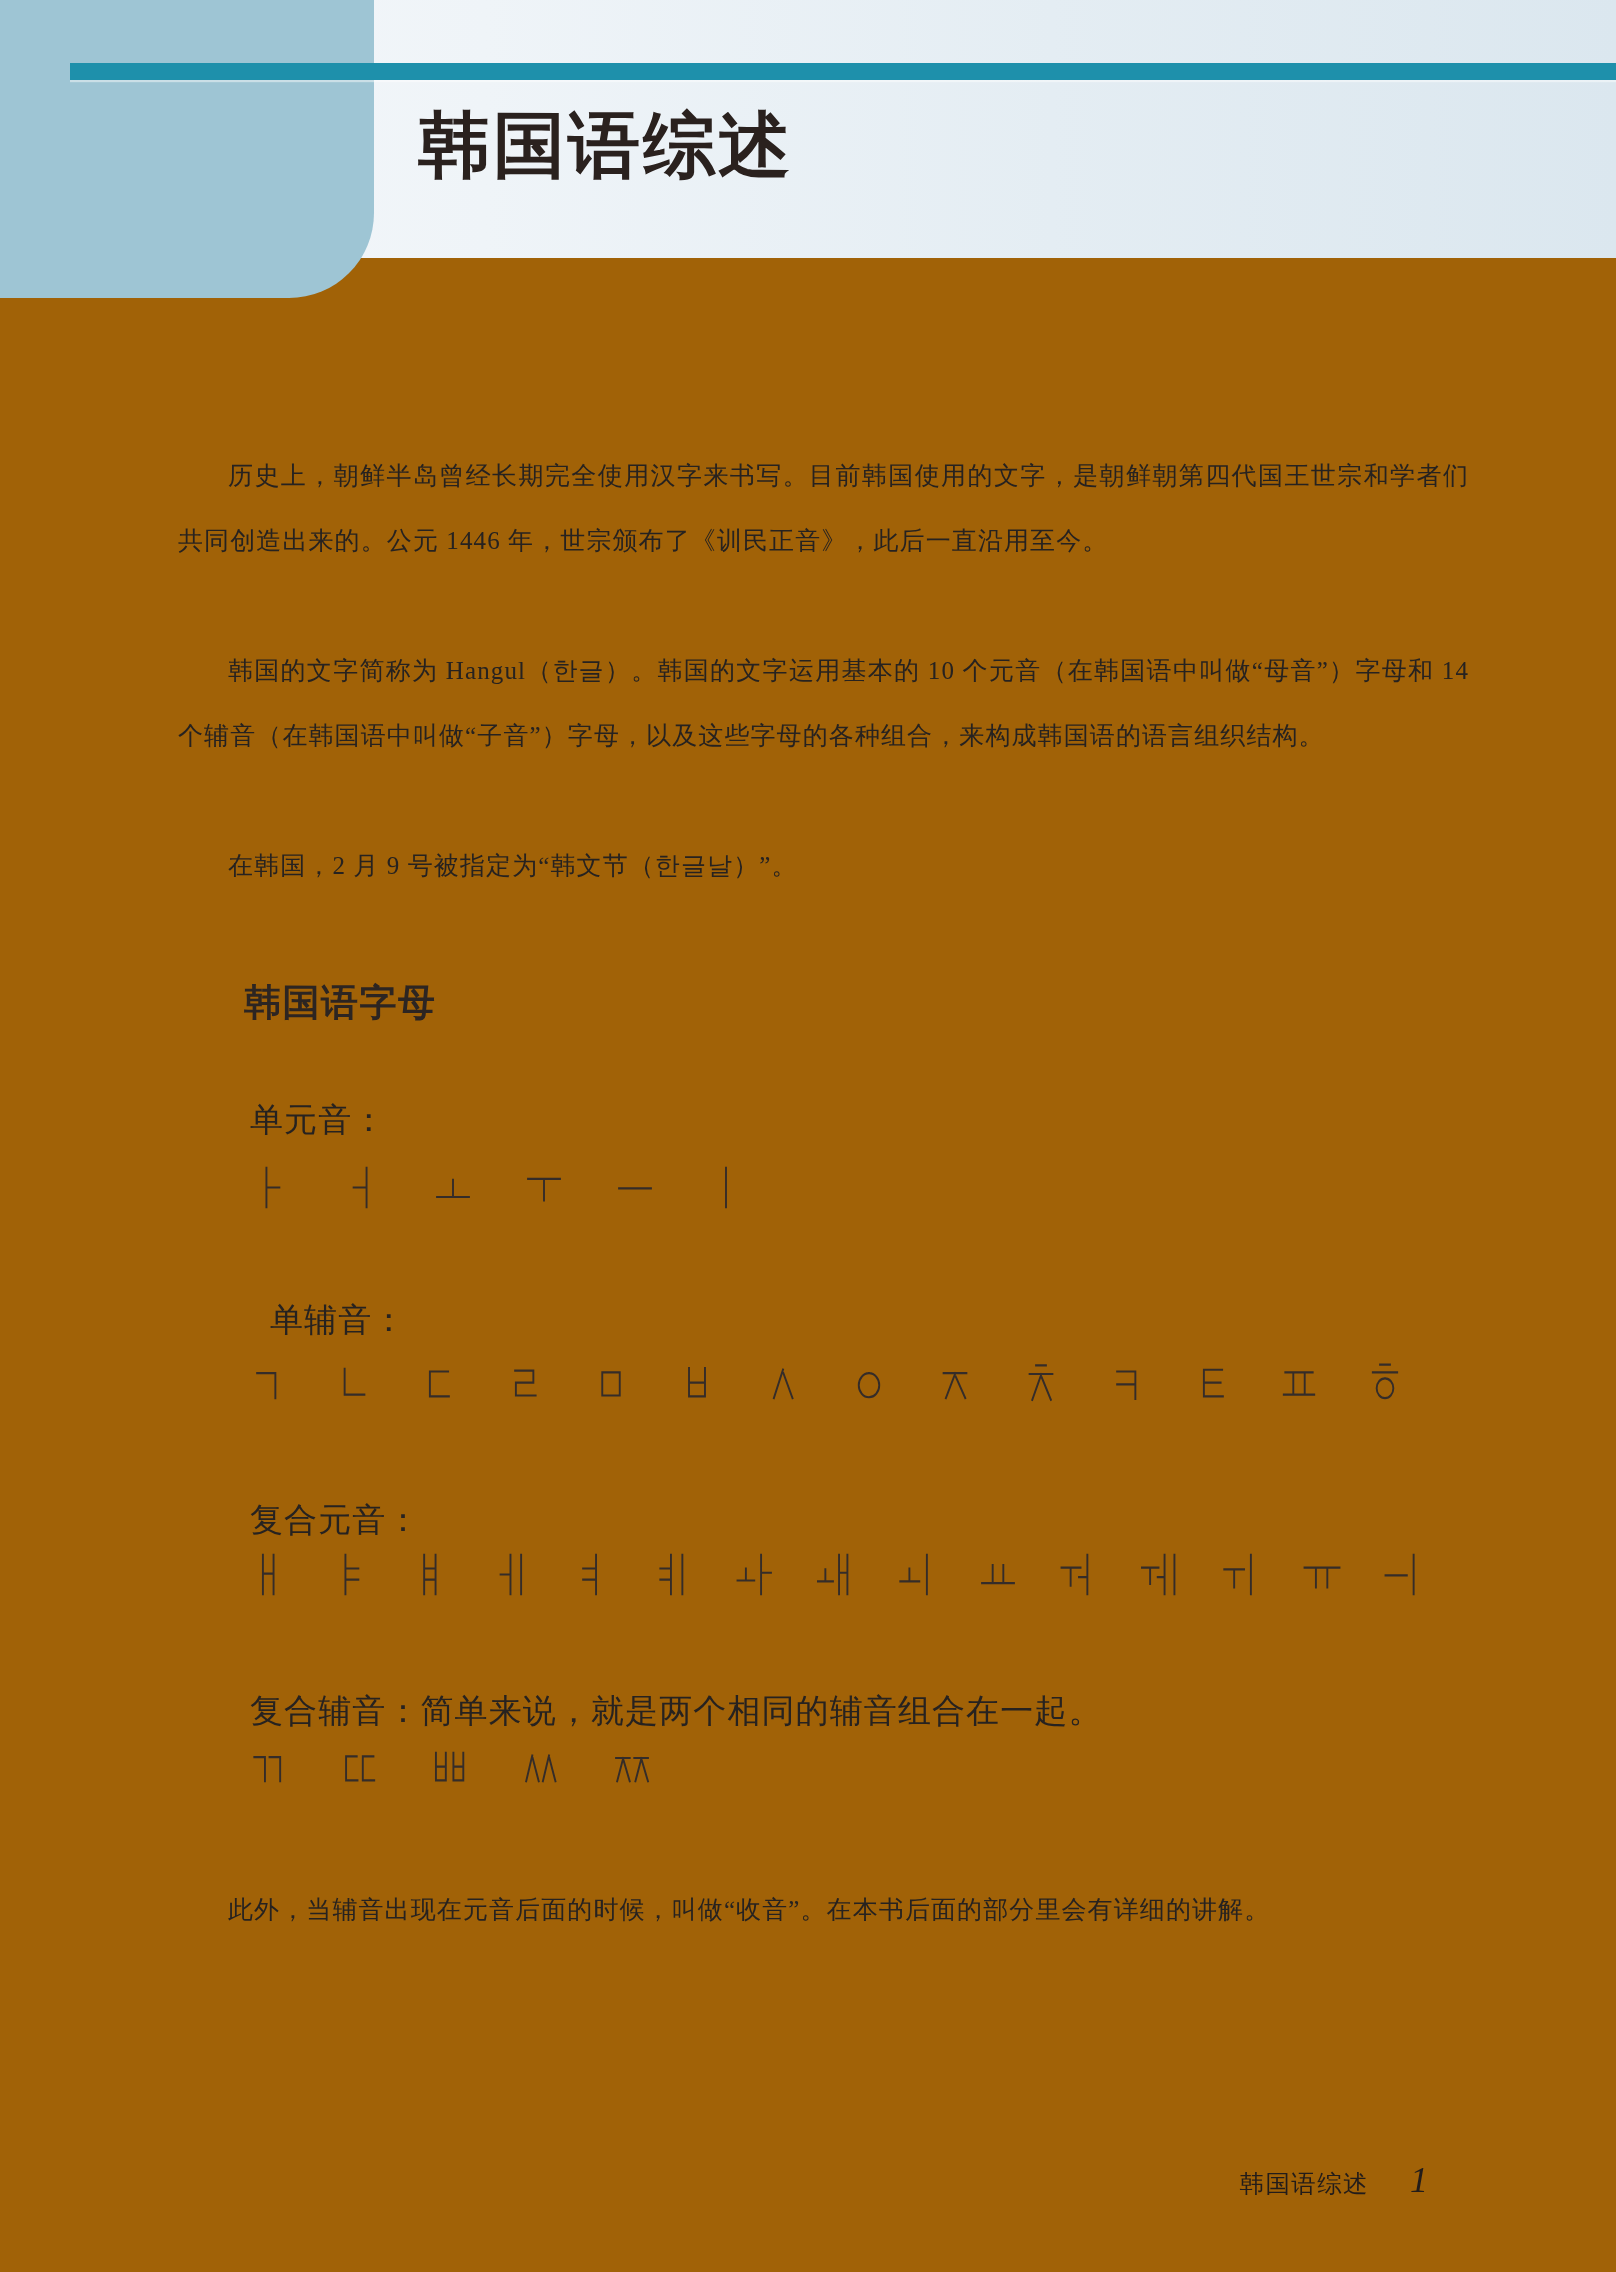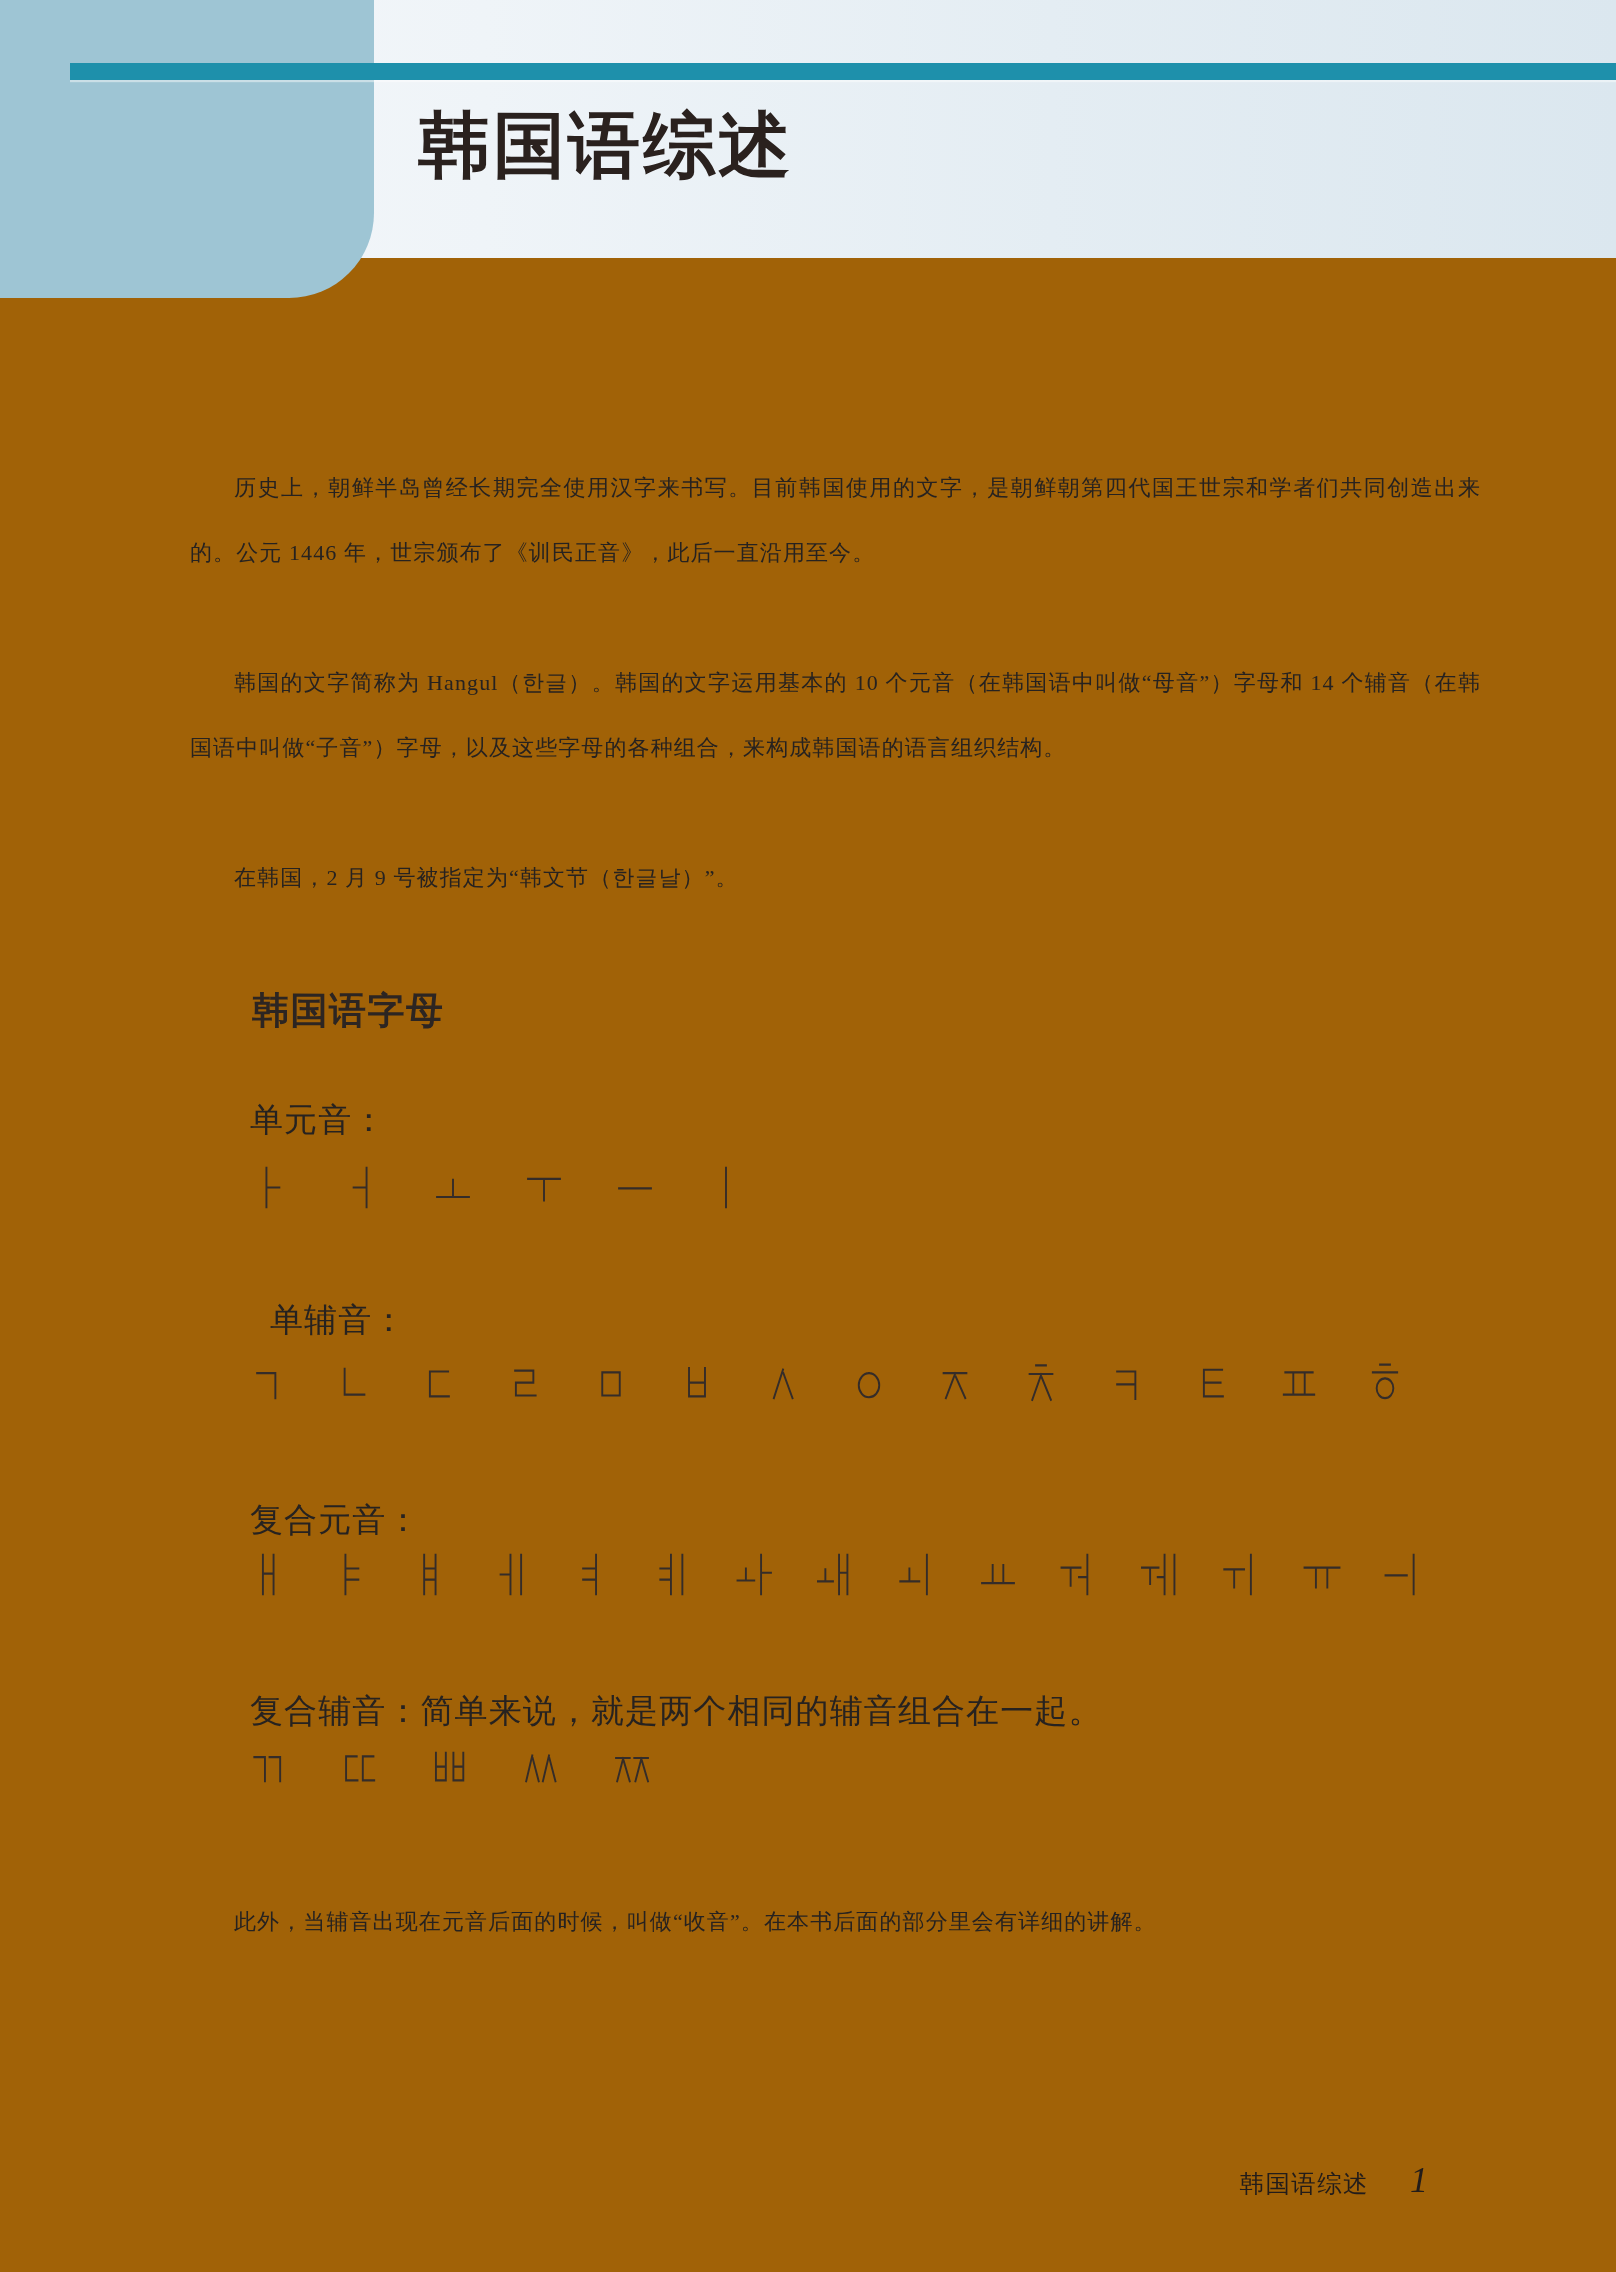--- a/index.html
+++ b/index.html
@@ -27,30 +27,30 @@
     box-shadow:0 2.2px 0 rgba(255,255,255,0.45);
   }
   .chapter-title{
     position:absolute;left:418px;top:106px;margin:0;
     font-family:"Liberation Sans","DejaVu Sans",sans-serif;
     font-size:72px;line-height:1.1;font-weight:900;letter-spacing:3px;
     color:var(--title_text,#2a211e);
   }
   
   .body-para{
-    position:absolute;left:178px;width:1291px;margin:12px;
-    font-size:22px;line-height:65px;letter-spacing:1.1px;
+    position:absolute;left:178px;width:1291px;margin:0;
+    font-size:25px;line-height:65px;letter-spacing:1.1px;
     text-align:justify;text-indent:2em;
   }
   .p1{top:443px;}
   .p2{top:638px;}
   .p3{top:833px;text-align:left;}
   .closing{top:1877px;}
   .section-heading{
-    position:absolute;left:244px;top:978px;margin:8px;
+    position:absolute;left:244px;top:978px;margin:0;
     font-family:"Liberation Sans","DejaVu Sans",sans-serif;
     font-size:37px;font-weight:800;letter-spacing:1.5px;color:#2c2522;
   }
   .group-label{
     position:absolute;left:250px;margin:0;
     font-size:33px;line-height:1.2;letter-spacing:1.1px;white-space:nowrap;
   }
   .lbl1{top:1101px;}
   .lbl2{top:1301px;margin-left:20px;}
   .lbl3{top:1501px;}

